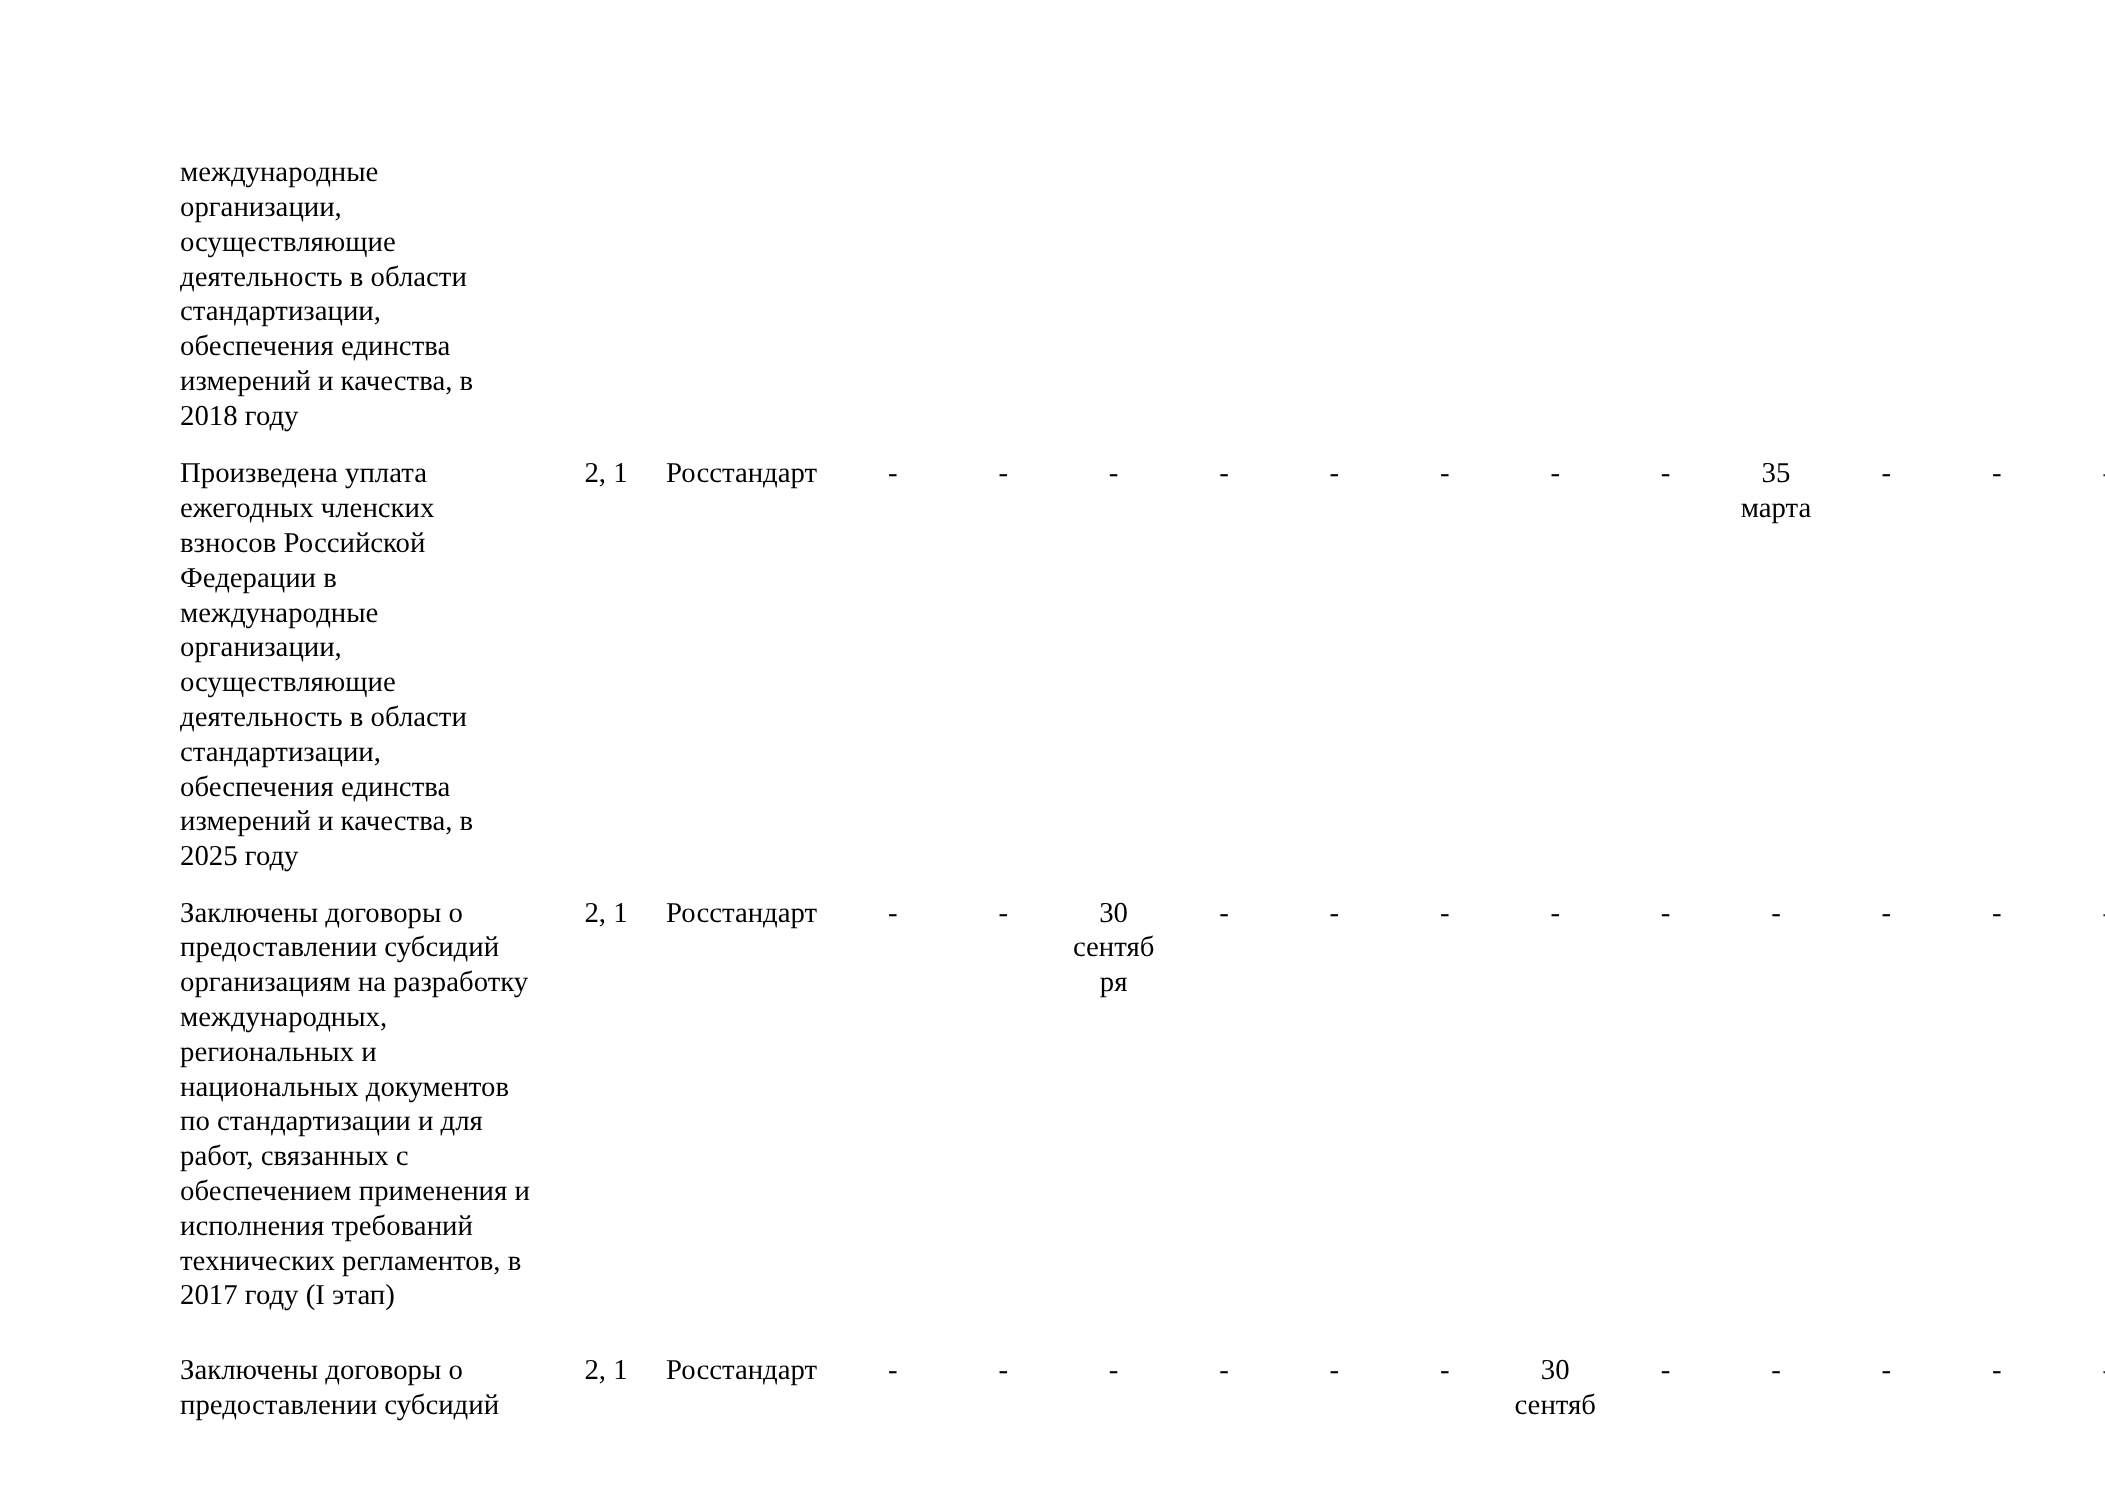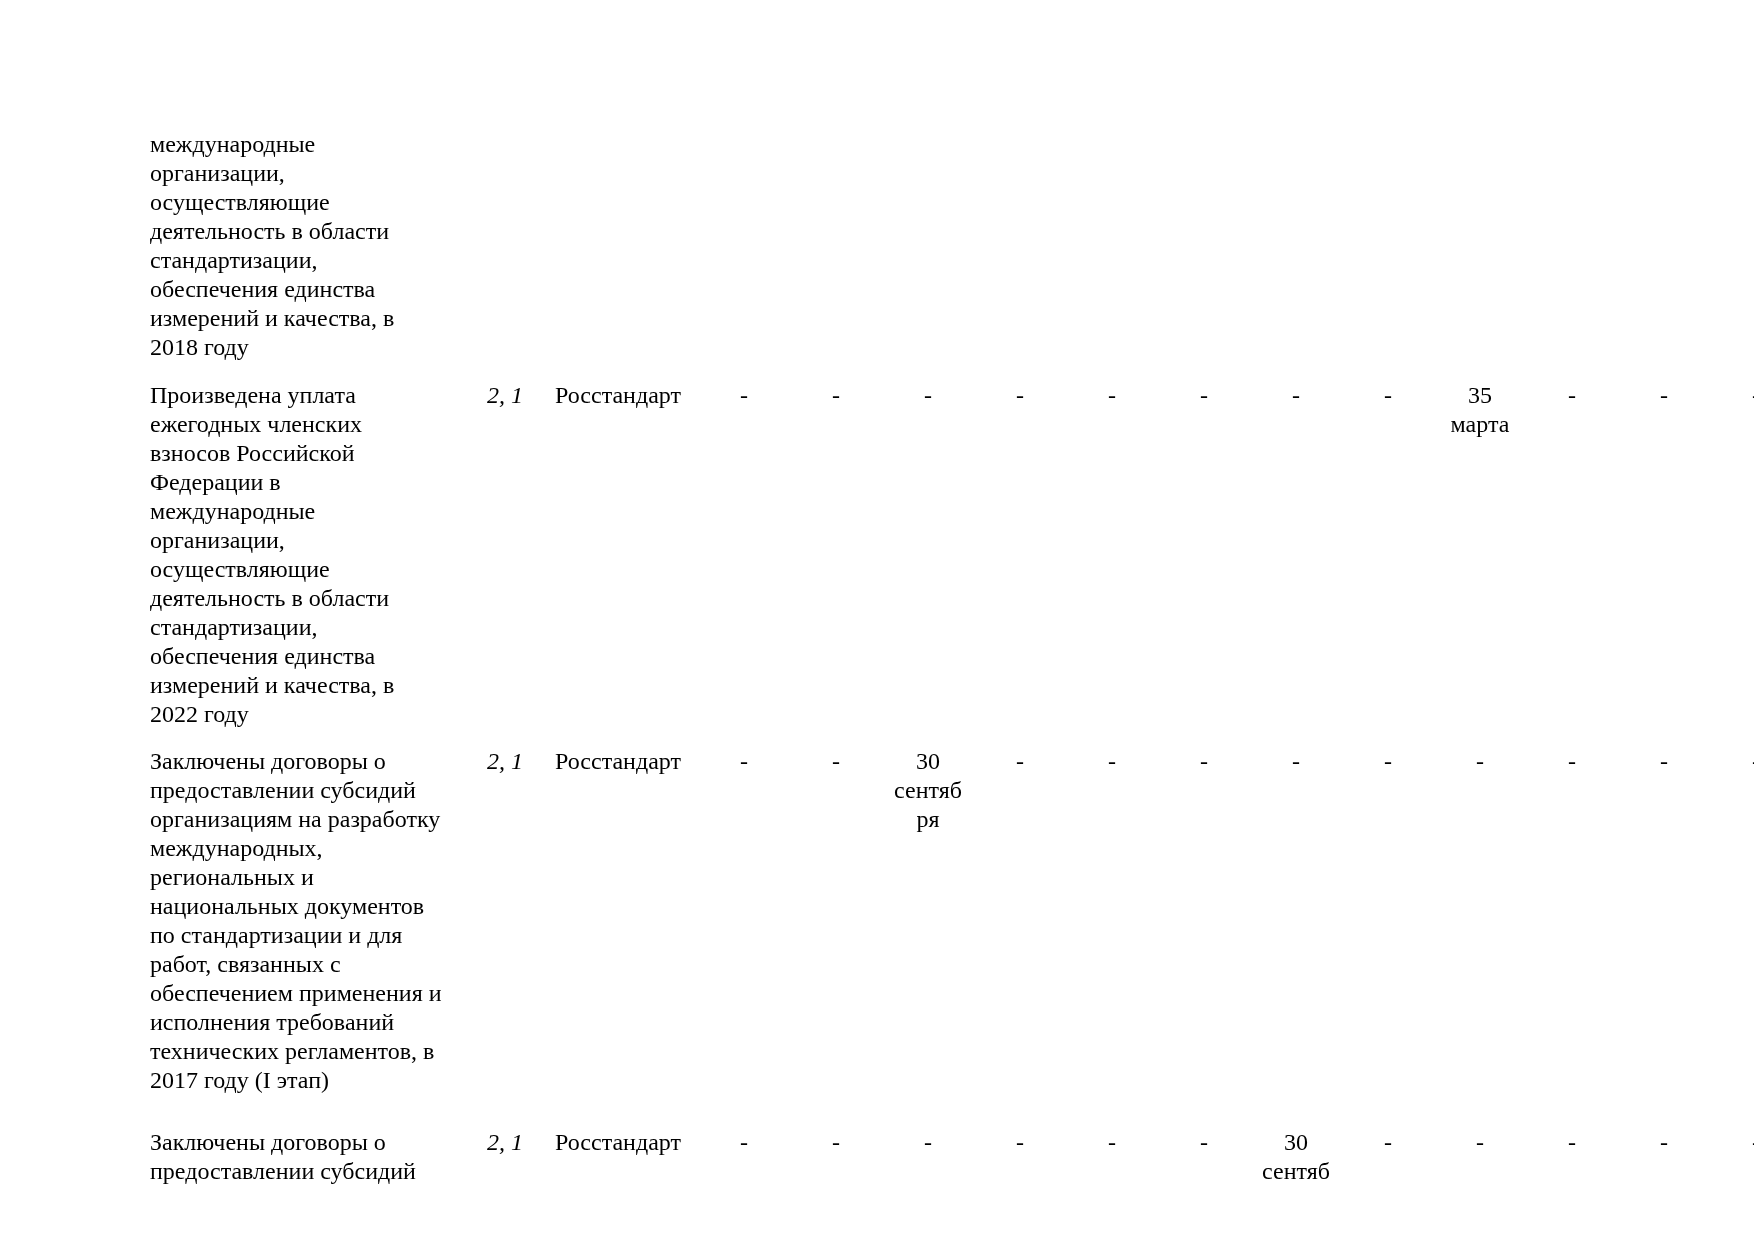--- a/index.html
+++ b/index.html
@@ -35,21 +35,20 @@
       left: 150px;
       top: 0;
       width: 320px;
       white-space: pre-line;
     }
     .cell-code {
       position: absolute;
       left: 487px;
       top: 0;
       white-space: nowrap;
-      font-style: italic;
     }
     .cell-org {
       position: absolute;
       left: 555px;
       top: 0;
       white-space: nowrap;
     }
     .cell-date {
       position: absolute;
       top: 0;
@@ -80,21 +79,21 @@
 ежегодных членских
 взносов Российской
 Федерации в
 международные
 организации,
 осуществляющие
 деятельность в области
 стандартизации,
 обеспечения единства
 измерений и качества, в
-2022 году</div>
+2025 году</div>
     <div class="cell-code">2, 1</div>
     <div class="cell-org">Росстандарт</div>
     <div class="cell-date" style="left:744px;">-</div>
     <div class="cell-date" style="left:836px;">-</div>
     <div class="cell-date" style="left:928px;">-</div>
     <div class="cell-date" style="left:1020px;">-</div>
     <div class="cell-date" style="left:1112px;">-</div>
     <div class="cell-date" style="left:1204px;">-</div>
     <div class="cell-date" style="left:1296px;">-</div>
     <div class="cell-date" style="left:1388px;">-</div>

